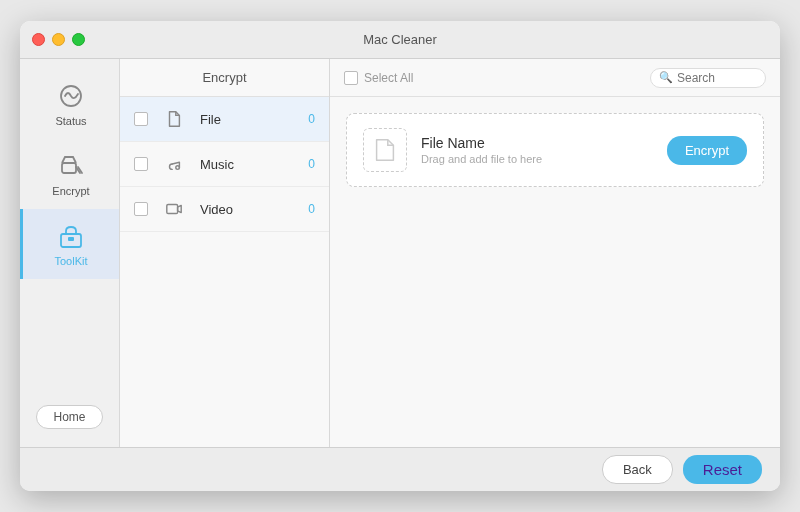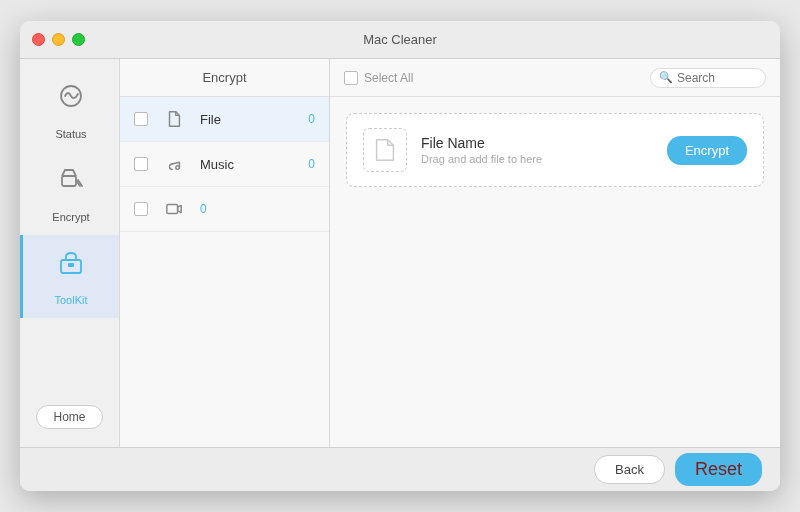--- a/index.html
+++ b/index.html
@@ -82,21 +82,21 @@
       width: 100%;
     }
     .sidebar-item {
       display: flex;
       flex-direction: column;
       align-items: center;
       justify-content: center;
       width: 100%;
       padding: 12px 0;
       cursor: pointer;
-      gap: 17px;
+      gap: 4px;
       border-left: 3px solid transparent;
     }
     .sidebar-item.active {
       background: #e0e8f5;
       border-left: 3px solid #4ab8e8;
     }
     .sidebar-item-label {
       font-size: 11px;
       color: #555;
     }
@@ -312,25 +312,25 @@
       background: white;
       border: 1px solid #ccc;
       border-radius: 14px;
       padding: 6px 20px;
       font-size: 13px;
       color: #444;
       cursor: pointer;
     }
     .reset-btn {
       background: #4ab8e8;
-      color: #7f1d1d;
+      color: #4c1d95;
       border: none;
       border-radius: 14px;
       padding: 6px 20px;
-      font-size: 18px;
+      font-size: 15px;
       cursor: pointer;
     }
   </style>
 </head>
 <body>
 
 <div class="window">
 
   <div class="titlebar">
     <div class="traffic-lights">
@@ -418,20 +418,21 @@
         </div>
 
         <div class="panel-item">
           <div class="panel-item-checkbox"></div>
           <div class="panel-item-icon">
             <svg viewBox="0 0 20 20" fill="none" stroke="#888" stroke-width="1.6" width="18" height="18">
               <rect x="2" y="5" width="12" height="10" rx="1.5"></rect>
               <path d="M14 8 L18 6 L18 14 L14 12 Z" stroke-linejoin="round"></path>
             </svg>
           </div>
+          <span class="panel-item-name">Video</span>
           <span class="panel-item-count">0</span>
         </div>
 
       </div>
     </div>
 
     <div class="right-panel">
       <div class="right-header">
         <div class="select-all-area">
           <div class="select-all-checkbox"></div>

